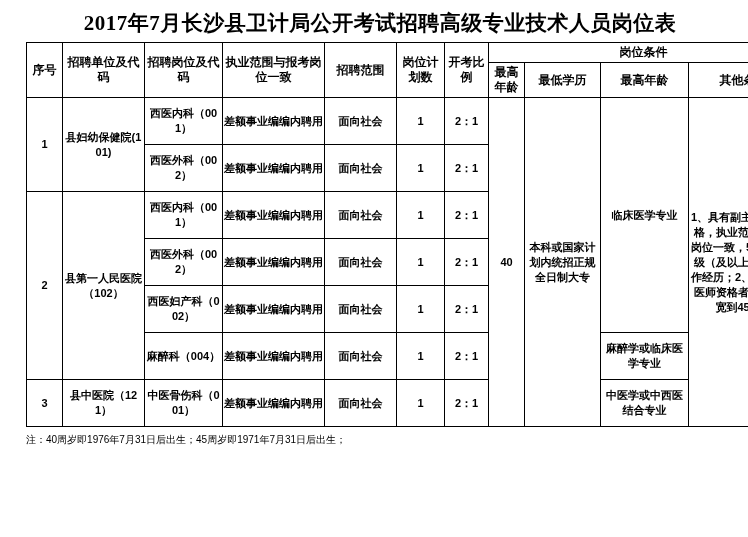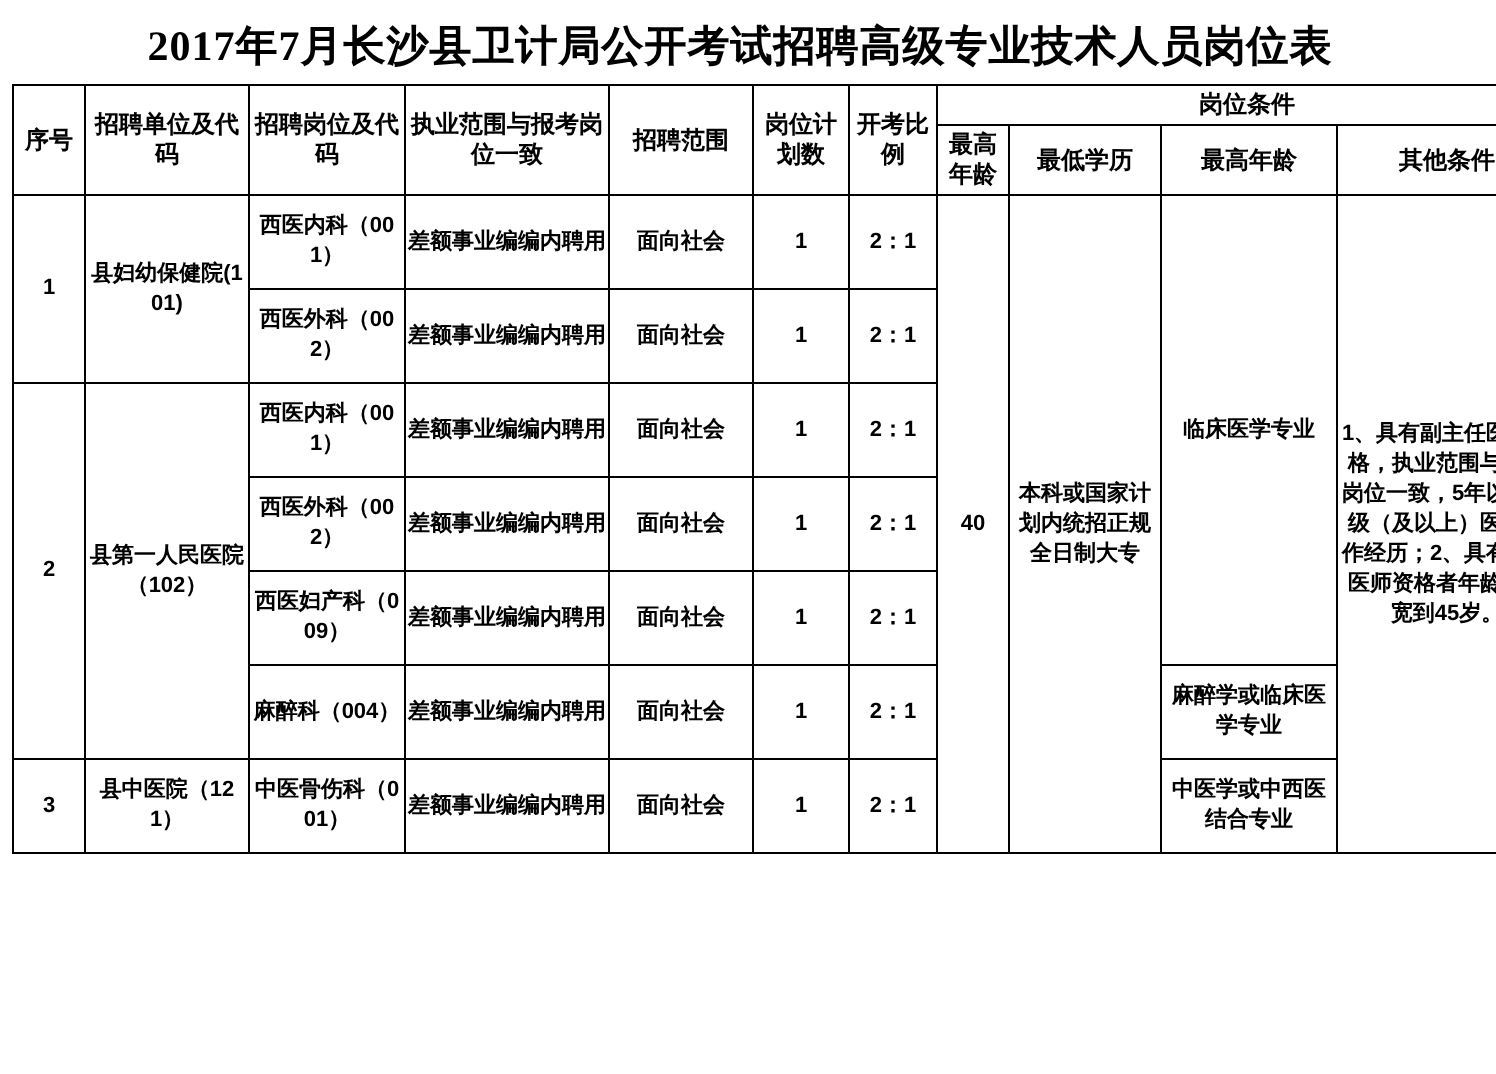--- a/index.html
+++ b/index.html
@@ -12,21 +12,21 @@
     height: 537px;
     font-family: "Liberation Sans", sans-serif;
     color: #000000;
     overflow: hidden;
   }
   .page {
     position: relative;
     width: 748px;
     height: 494px;
     box-sizing: border-box;
-    padding: 8px 14px 0 6px;
+    padding: 8px 14px 0 26px;
   }
   .doc-title {
     text-align: center;
     font-family: "Liberation Serif", serif;
     font-weight: bold;
     font-size: 21px;
     letter-spacing: 0.5px;
     line-height: 30px;
     padding-bottom: 4px;
     white-space: nowrap;
@@ -141,21 +141,21 @@
 
       <tr class="row-h">
         <td>西医外科（002）</td>
         <td>差额事业编编内聘用</td>
         <td>面向社会</td>
         <td>1</td>
         <td>2：1</td>
       </tr>
 
       <tr class="row-h">
-        <td>西医妇产科（009）</td>
+        <td>西医妇产科（002）</td>
         <td>差额事业编编内聘用</td>
         <td>面向社会</td>
         <td>1</td>
         <td>2：1</td>
       </tr>
 
       <tr class="row-h">
         <td>麻醉科（004）</td>
         <td>差额事业编编内聘用</td>
         <td>面向社会</td>
@@ -170,14 +170,15 @@
         <td>中医骨伤科（001）</td>
         <td>差额事业编编内聘用</td>
         <td>面向社会</td>
         <td>1</td>
         <td>2：1</td>
         <td class="vtext">中医学或中西医结合专业</td>
       </tr>
     </tbody>
   </table>
 
+  <div class="note">注：40周岁即1976年7月31日后出生；45周岁即1971年7月31日后出生；</div>
 
 </div>
 
 </body></html>

